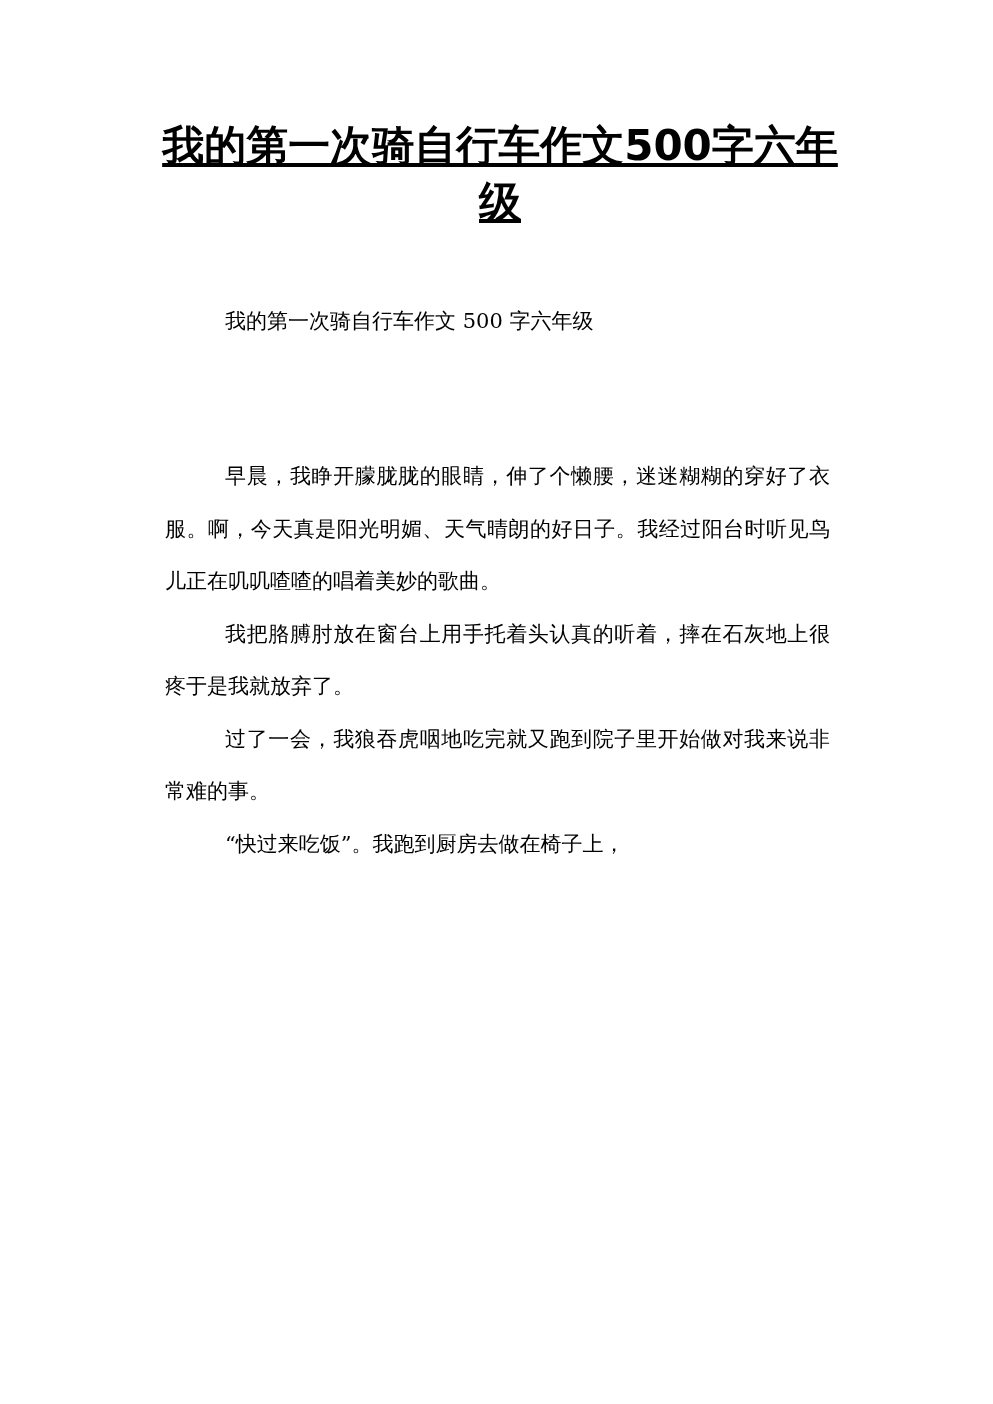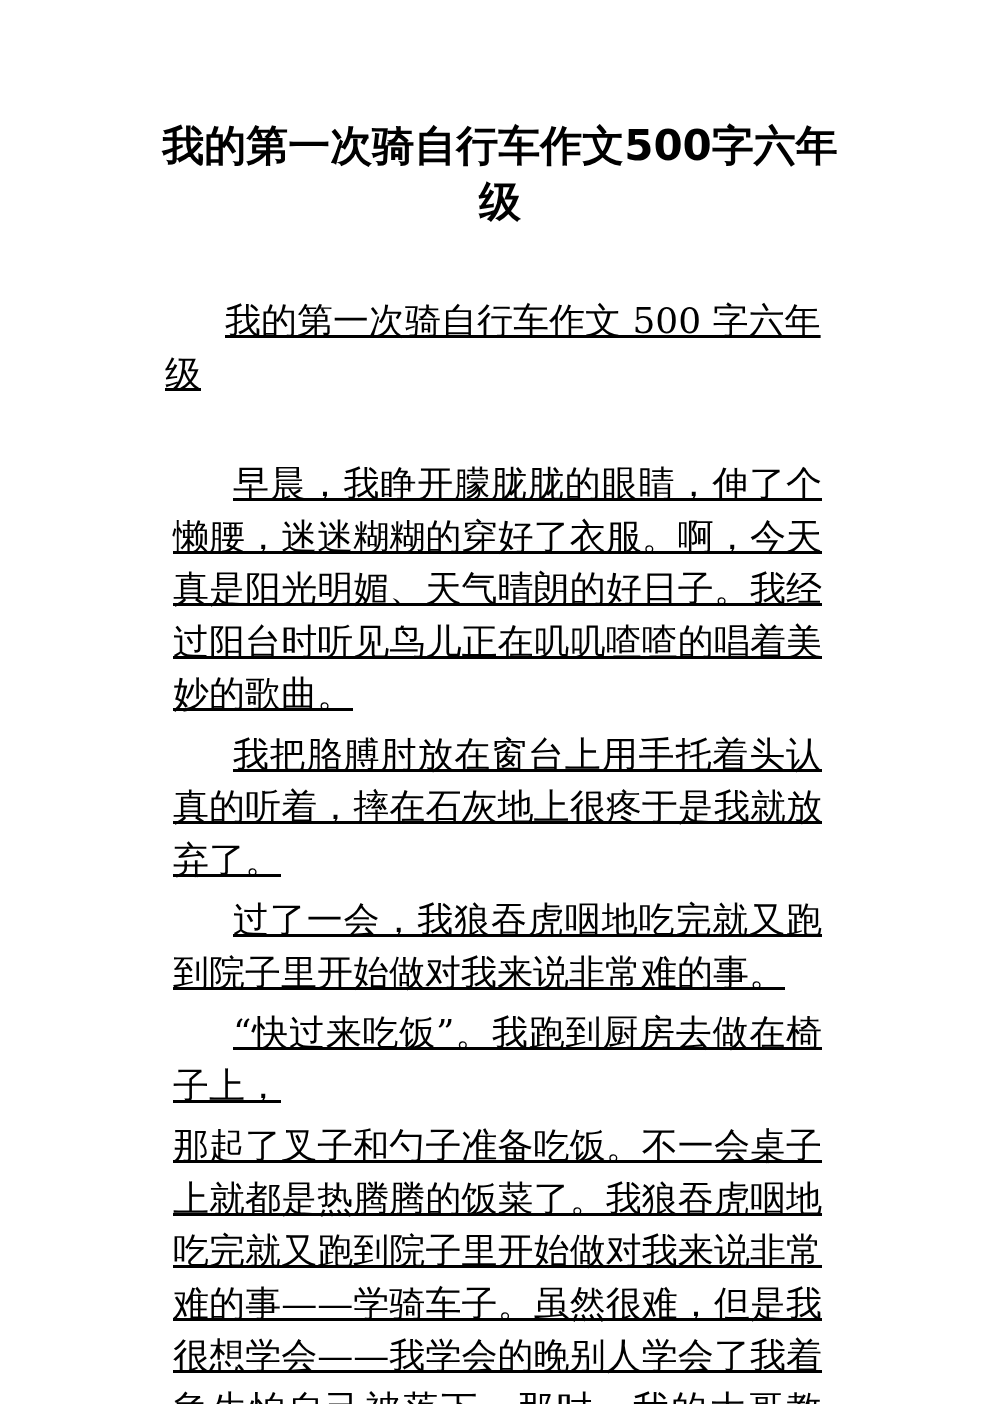--- a/index.html
+++ b/index.html
@@ -27,43 +27,43 @@
       left: 160px;
       top: 118px;
       width: 680px;
       text-align: center;
       font-family: "DejaVu Sans", "Liberation Sans", sans-serif;
       font-weight: bold;
       font-size: 42px;
       line-height: 56px;
       letter-spacing: 0px;
       margin: 0;
+      text-decoration: underline;
     }
     .body-text {
       position: absolute;
       left: 165px;
       width: 665px;
       font-family: "DejaVu Serif", "Liberation Serif", serif;
-      font-size: 36px;
+      font-size: 21px;
       line-height: 52.5px;
       margin: 0;
-      text-decoration: underline;
     }
     .meta {
       top: 295px;
     }
     .meta p {
       margin: 0;
       text-indent: 60px;
     }
     .content {
       top: 450px;
     }
     .content p {
-      margin: 8px;
+      margin: 0;
       text-indent: 60px;
       text-align: justify;
       text-align-last: left;
       word-break: break-all;
     }
   </style>
 </head>
 <body>
 
 <div class="page">
@@ -72,16 +72,15 @@
 
   <div class="body-text meta">
     <p>我的第一次骑自行车作文 500 字六年级</p>
   </div>
 
   <div class="body-text content">
     <p>早晨，我睁开朦胧胧的眼睛，伸了个懒腰，迷迷糊糊的穿好了衣服。啊，今天真是阳光明媚、天气晴朗的好日子。我经过阳台时听见鸟儿正在叽叽喳喳的唱着美妙的歌曲。</p>
     <p>我把胳膊肘放在窗台上用手托着头认真的听着，摔在石灰地上很疼于是我就放弃了。</p>
     <p>过了一会，我狼吞虎咽地吃完就又跑到院子里开始做对我来说非常难的事。</p>
     <p>“快过来吃饭”。我跑到厨房去做在椅子上，</p>
-    <p style="text-indent:0">那起了叉子和勺子准备吃饭。不一会桌子上就都是热腾腾的饭菜了。我狼吞虎咽地吃完就又跑到院子里开始做对我来说非常难的事——学骑车子。虽然很难，但是我很想学会——我学会的晚别人学会了我着急生怕自己被落下。那时，我的大哥教我，我学时经常摔倒，摔在石灰地上很疼于是我就放弃了。</p>
   </div>
 
 </div>
 
 </body></html>

